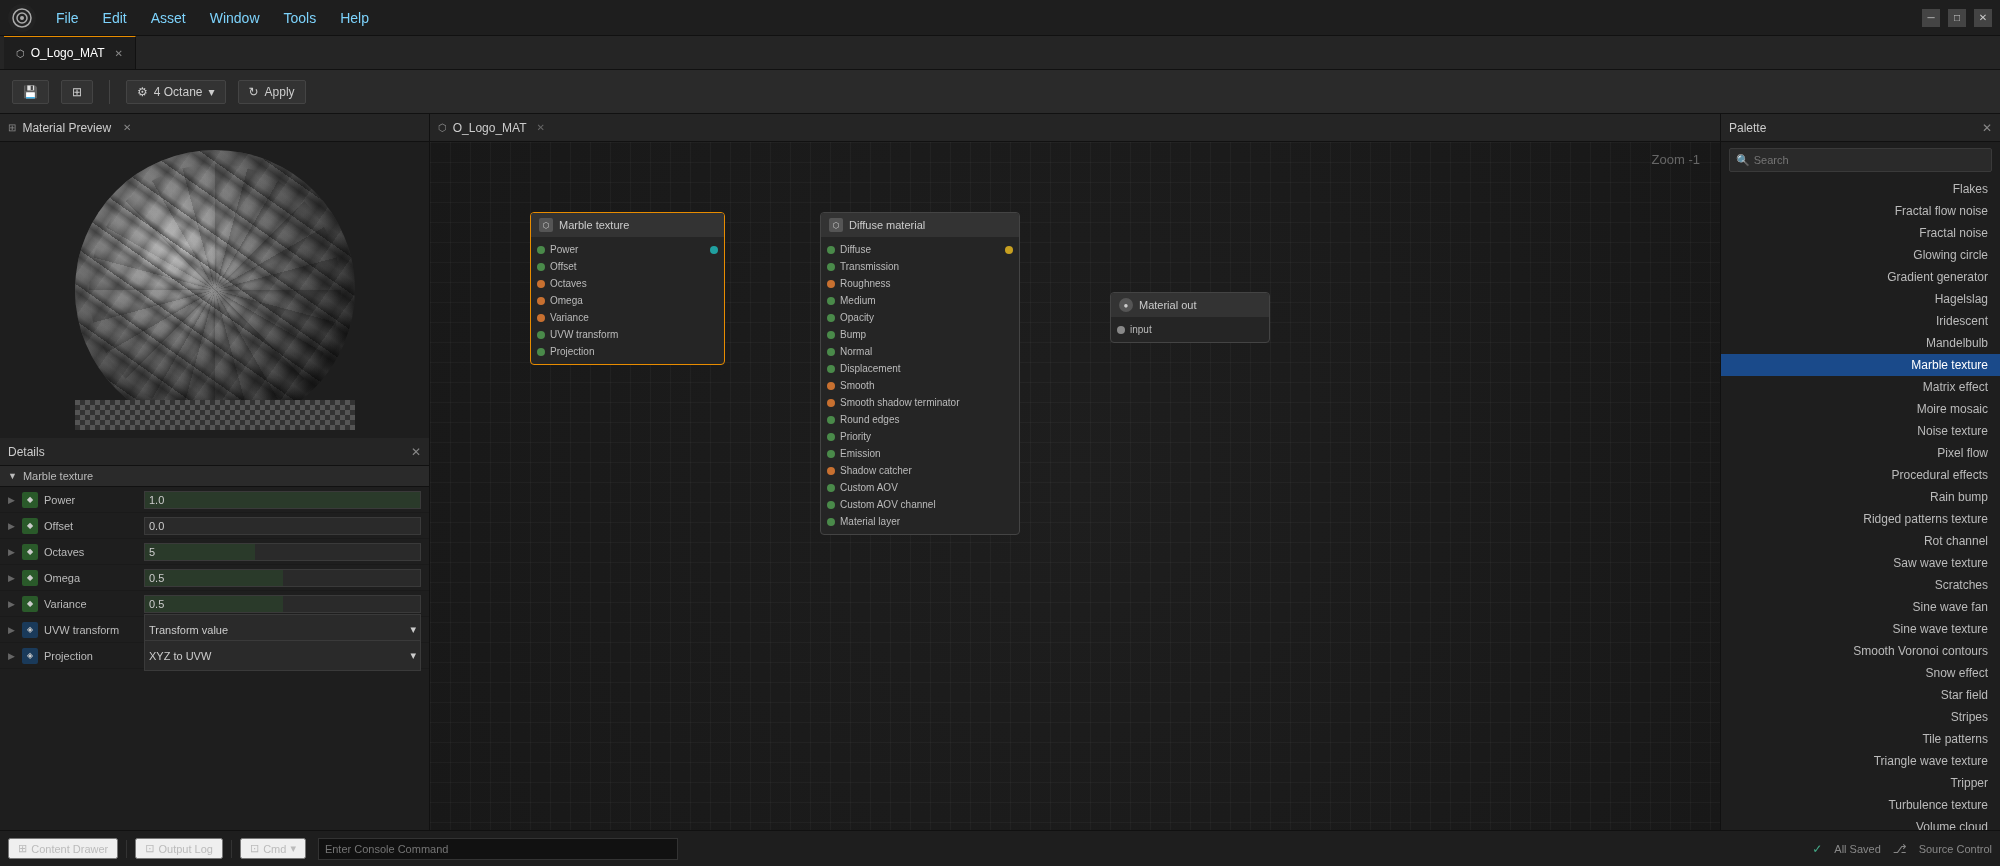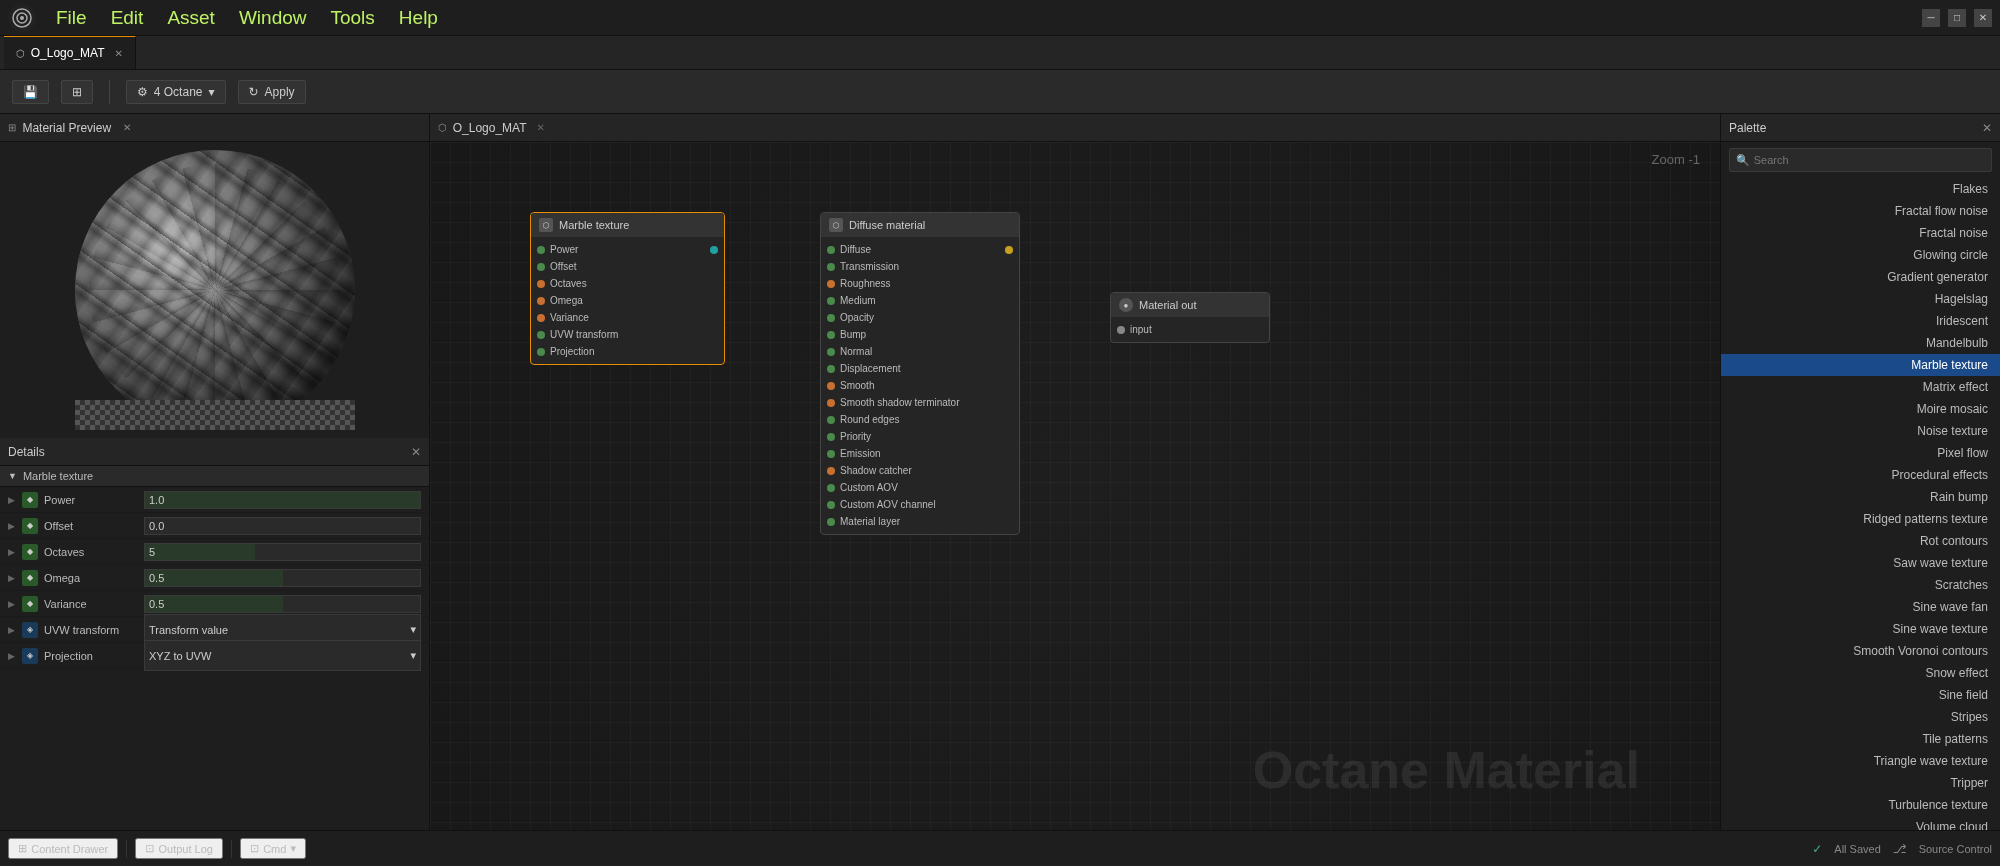--- a/index.html
+++ b/index.html
@@ -3,21 +3,21 @@
   <meta charset="utf-8">
   <style>
     * { box-sizing: border-box; margin: 0; padding: 0; }
     body { font-family: 'Segoe UI', Arial, sans-serif; font-size: 12px; background: #1a1a1a; color: #ccc; overflow: hidden; width: 2000px; height: 866px; }
 
     
     #menu-bar { display: flex; align-items: center; background: #1e1e1e; height: 36px; padding: 0 8px; border-bottom: 1px solid #111; gap: 16px; }
     #menu-bar .logo { width: 28px; height: 28px; background: #222; border-radius: 50%; display: flex; align-items: center; justify-content: center; }
     #menu-bar .logo svg { width: 20px; height: 20px; }
     .menu-items { display: flex; gap: 16px; }
-    .menu-item { color: #bef264; cursor: pointer; font-size: 19px; padding: 2px 4px; text-align: center; }
+    .menu-item { color: #7dd3fc; cursor: pointer; font-size: 14px; padding: 2px 4px; text-align: center; }
     .window-controls { margin-left: auto; display: flex; gap: 8px; }
     .win-btn { width: 18px; height: 18px; background: #444; border: none; color: #ccc; cursor: pointer; display: flex; align-items: center; justify-content: center; font-size: 10px; }
 
     
     #tab-bar { display: flex; align-items: center; background: #252525; height: 34px; border-bottom: 1px solid #111; padding: 0 4px; }
     .tab { display: flex; align-items: center; gap: 6px; padding: 0 12px; height: 100%; background: #2d2d2d; border-right: 1px solid #111; color: #bbb; font-size: 12px; cursor: pointer; }
     .tab.active { background: #1e1e1e; color: #fff; border-top: 1px solid #e88c00; }
     .tab-close { color: #888; font-size: 10px; margin-left: 4px; }
     .tab-icon { font-size: 10px; color: #aaa; }
 
@@ -259,21 +259,20 @@
 
   <div id="canvas-area">
     <div id="canvas-header">
       <span style="color:#888;font-size:10px;">⬡</span>
       <span>O_Logo_MAT</span>
       <span style="color:#666;font-size:10px;margin-left:4px;">✕</span>
     </div>
 
     <div id="canvas-content">
       <span class="zoom-indicator">Zoom -1</span>
-      <div class="octane-watermark">Octane Material</div>
 
       <svg id="connections-svg">
 
         <path d="M 390 148 C 440 148, 460 180, 510 180" stroke="#aaa" stroke-width="1.5" fill="none" opacity="0.7"></path>
 
         <path d="M 700 180 C 750 180, 770 200, 820 200" stroke="#aaa" stroke-width="1.5" fill="none" opacity="0.7"></path>
       </svg>
 
       <div class="node selected" style="left:100px;top:70px;width:195px;">
         <div class="node-header">
@@ -426,28 +425,28 @@
         <div class="palette-item">Iridescent</div>
         <div class="palette-item">Mandelbulb</div>
         <div class="palette-item active">Marble texture</div>
         <div class="palette-item">Matrix effect</div>
         <div class="palette-item">Moire mosaic</div>
         <div class="palette-item">Noise texture</div>
         <div class="palette-item">Pixel flow</div>
         <div class="palette-item">Procedural effects</div>
         <div class="palette-item">Rain bump</div>
         <div class="palette-item">Ridged patterns texture</div>
-        <div class="palette-item">Rot contours</div>
+        <div class="palette-item">Rot channel</div>
         <div class="palette-item">Saw wave texture</div>
         <div class="palette-item">Scratches</div>
         <div class="palette-item">Sine wave fan</div>
         <div class="palette-item">Sine wave texture</div>
         <div class="palette-item">Smooth Voronoi contours</div>
         <div class="palette-item">Snow effect</div>
-        <div class="palette-item">Sine field</div>
+        <div class="palette-item">Star field</div>
         <div class="palette-item">Stripes</div>
         <div class="palette-item">Tile patterns</div>
         <div class="palette-item">Triangle wave texture</div>
         <div class="palette-item">Tripper</div>
         <div class="palette-item">Turbulence texture</div>
         <div class="palette-item">Volume cloud</div>
       </div>
   </div>
 
 </div>
@@ -461,19 +460,20 @@
   <button class="status-btn">
     <span style="font-size:11px;">⊡</span>
     <span>Output Log</span>
   </button>
   <div class="status-divider"></div>
   <button class="status-btn">
     <span style="font-size:11px;">⊡</span>
     <span>Cmd</span>
     <span>▾</span>
   </button>
+  <input type="text" class="console-input" placeholder="Enter Console Command" style="">
   <div class="status-right">
     <span style="color:#4a8;font-size:12px;">✓</span>
     <span>All Saved</span>
     <span style="font-size:12px;">⎇</span>
     <span>Source Control</span>
   </div>
 </div>
 
 </body></html>

